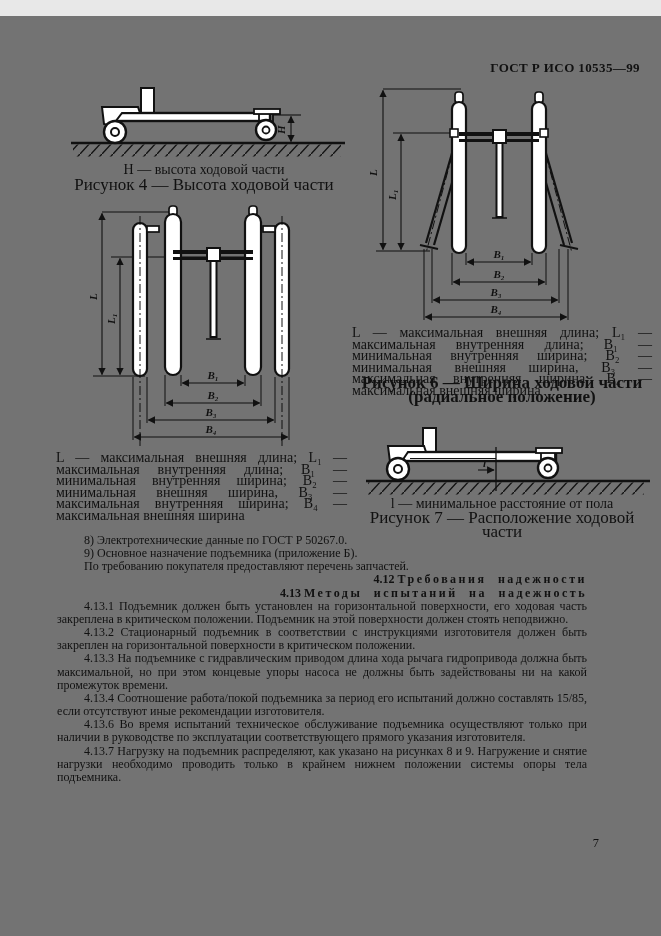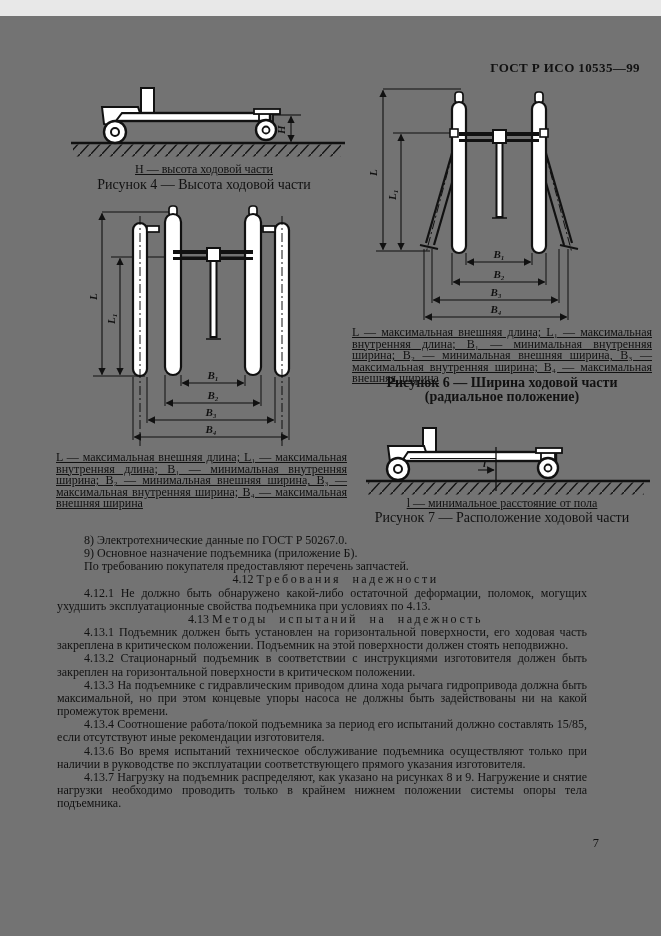--- a/index.html
+++ b/index.html
@@ -4,29 +4,29 @@
 <style>
   html,body { margin:0; padding:0; background:#e8e8e8; }
   .page {
     position:relative; width:661px; height:936px; margin:16px auto;
     background:#737373; color:#111;
     font-family:"Liberation Serif","DejaVu Serif",serif;
     overflow:hidden;
   }
   .abs { position:absolute; }
   .hdr { top:44px; right:21px; font-weight:bold; font-size:13px; letter-spacing:.4px; }
-  .fig-legend { font-size:12px; line-height:11.6px; text-align:center;text-decoration:underline; }
+  .fig-legend { font-size:14px; line-height:11.6px; text-align:center; }
   .fig-legend.just { text-align:justify; }
-  .fig-caption { font-size:14px; line-height:13.5px; text-align:center; }
+  .fig-caption { font-size:17px; line-height:13.5px; text-align:center; }
   .cap-inner { display:block; margin:0 auto;font-weight:bold; }
   svg { display:block; }
   svg text { font-family:"Liberation Serif","DejaVu Serif",serif; font-style:italic; font-weight:bold; font-size:11px; fill:#111; }
   .body-text { left:57px; top:518px; width:530px; font-size:12px; line-height:13.15px; }
   .body-text p { margin:0; text-indent:27px; text-align:justify; }
-  .body-text p.heading { text-align:center; }
+  .body-text p.heading { text-align:right;font-weight:bold; }
   .spaced { letter-spacing:2.5px; word-spacing:6px; }
   .pagenum { top:820px; right:62px; font-size:12.4px; }
   .ln { stroke:#111; }
 </style>
 </head>
 <body>
 
 <div class="page">
 
   <div class="abs hdr">ГОСТ Р ИСО 10535—99</div>
@@ -223,21 +223,20 @@
     </svg>
   </div>
   <div class="abs fig-legend" style="left:352px; top:482px; width:300px;">l — минимальное расстояние от пола</div>
   <div class="abs fig-caption" style="left:352px; top:495px; width:300px;">Рисунок 7 — Расположение ходовой части</div>
 
   <div class="abs body-text">
     <p>8) Электротехнические данные по ГОСТ Р 50267.0.</p>
     <p>9) Основное назначение подъемника (приложение Б).</p>
     <p>По требованию покупателя предоставляют перечень запчастей.</p>
     <p class="heading"><span>4.12</span>&nbsp;<span class="spaced">Требования надежности</span></p>
-    <p>4.12.1 Не должно быть обнаружено какой-либо остаточной деформации, поломок, могущих ухудшить эксплуатационные свойства подъемника при условиях по 4.13.</p>
     <p class="heading"><span>4.13</span>&nbsp;<span class="spaced">Методы испытаний на надежность</span></p>
     <p>4.13.1 Подъемник должен быть установлен на горизонтальной поверхности, его ходовая часть закреплена в критическом положении. Подъемник на этой поверхности должен стоять неподвижно.</p>
     <p>4.13.2 Стационарный подъемник в соответствии с инструкциями изготовителя должен быть закреплен на горизонтальной поверхности в критическом положении.</p>
     <p>4.13.3 На подъемнике с гидравлическим приводом длина хода рычага гидропривода должна быть максимальной, но при этом концевые упоры насоса не должны быть задействованы ни на какой промежуток времени.</p>
     <p>4.13.4 Соотношение работа/покой подъемника за период его испытаний должно составлять 15/85, если отсутствуют иные рекомендации изготовителя.</p>
     <p>4.13.6 Во время испытаний техническое обслуживание подъемника осуществляют только при наличии в руководстве по эксплуатации соответствующего прямого указания изготовителя.</p>
     <p>4.13.7 Нагрузку на подъемник распределяют, как указано на рисунках 8 и 9. Нагружение и снятие нагрузки необходимо проводить только в крайнем нижнем положении системы опоры тела подъемника.</p>
   </div>
 
   <div class="abs pagenum">7</div>

